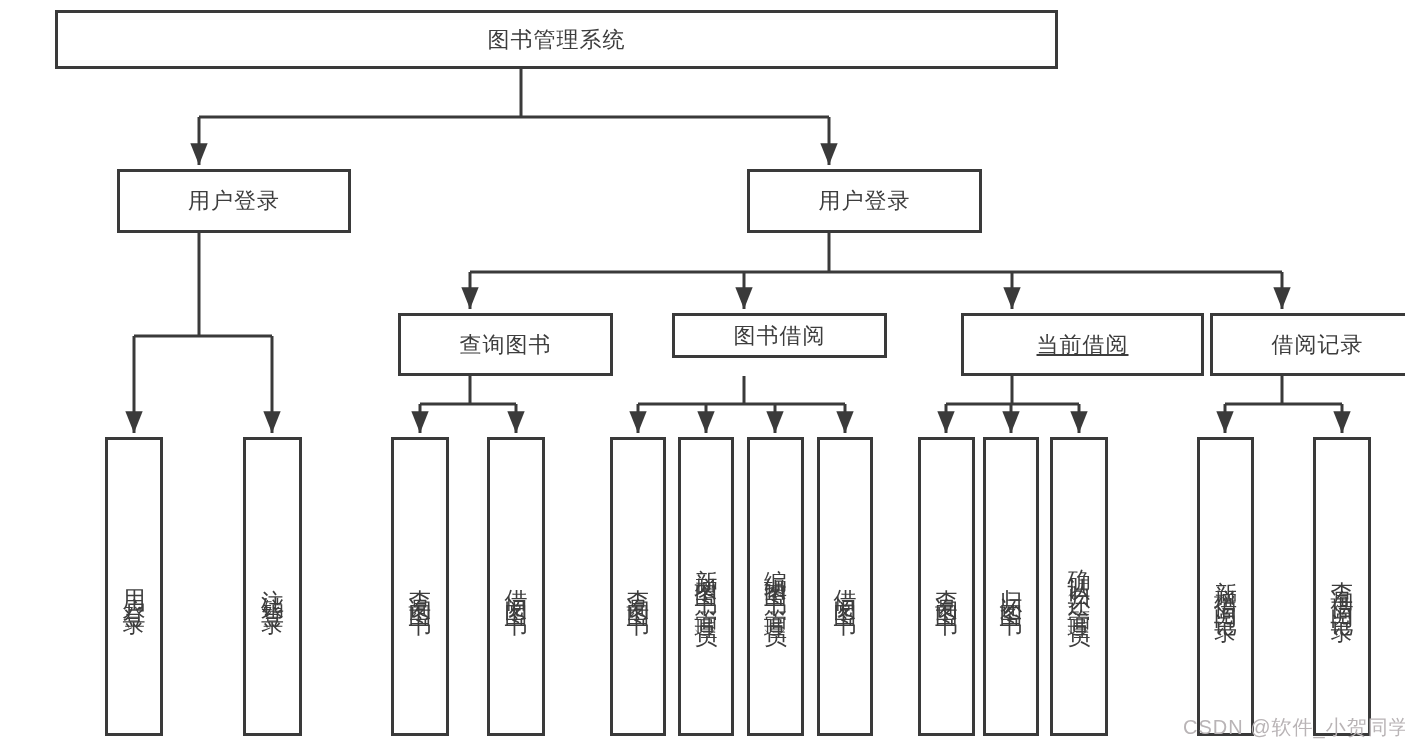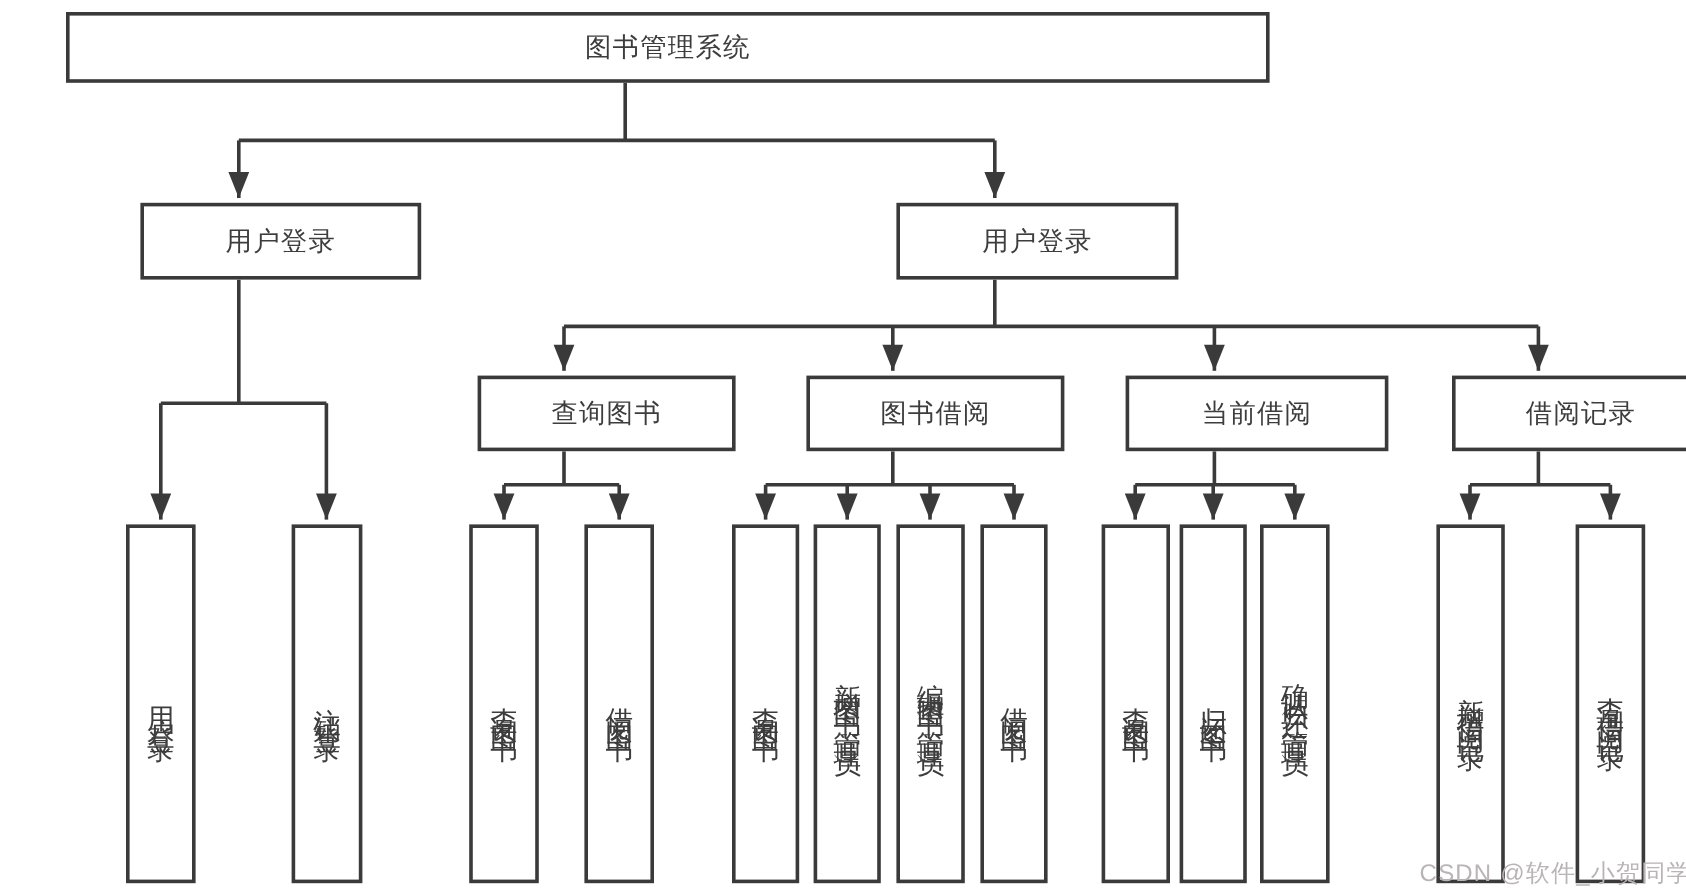--- a/index.html
+++ b/index.html
@@ -18,22 +18,22 @@
     writing-mode:vertical-rl;text-orientation:mixed;
     font-size:23px;letter-spacing:8px;line-height:1;white-space:nowrap;
   }
   
   #b-root{left:20px;top:10px;width:1003px;height:59px;}
   
   #b-l2-0{left:82px;top:169px;width:234px;height:64px;}
   #b-l2-1{left:712px;top:169px;width:235px;height:64px;}
   
   #b-l3-0{left:363px;top:313px;width:215px;height:63px;}
-  #b-l3-1{left:637px;top:313px;width:215px;height:63px;}
-  #b-l3-2{left:903px;top:313px;width:219px;height:63px;}
+  #b-l3-1{left:637px;top:313px;width:215px;height:45px;}
+  #b-l3-2{left:926px;top:313px;width:243px;height:63px;text-decoration:underline;}
   #b-l3-3{left:1175px;top:313px;width:215px;height:63px;}
   
   .leaf{top:437px;height:299px;}
   #b-f0{left:105px;width:58px;}
   #b-f1{left:243px;width:59px;}
   #b-f2{left:391px;width:58px;}
   #b-f3{left:487px;width:58px;}
   #b-f4{left:610px;width:56px;}
   #b-f5{left:678px;width:56px;}
   #b-f6{left:747px;width:57px;}

